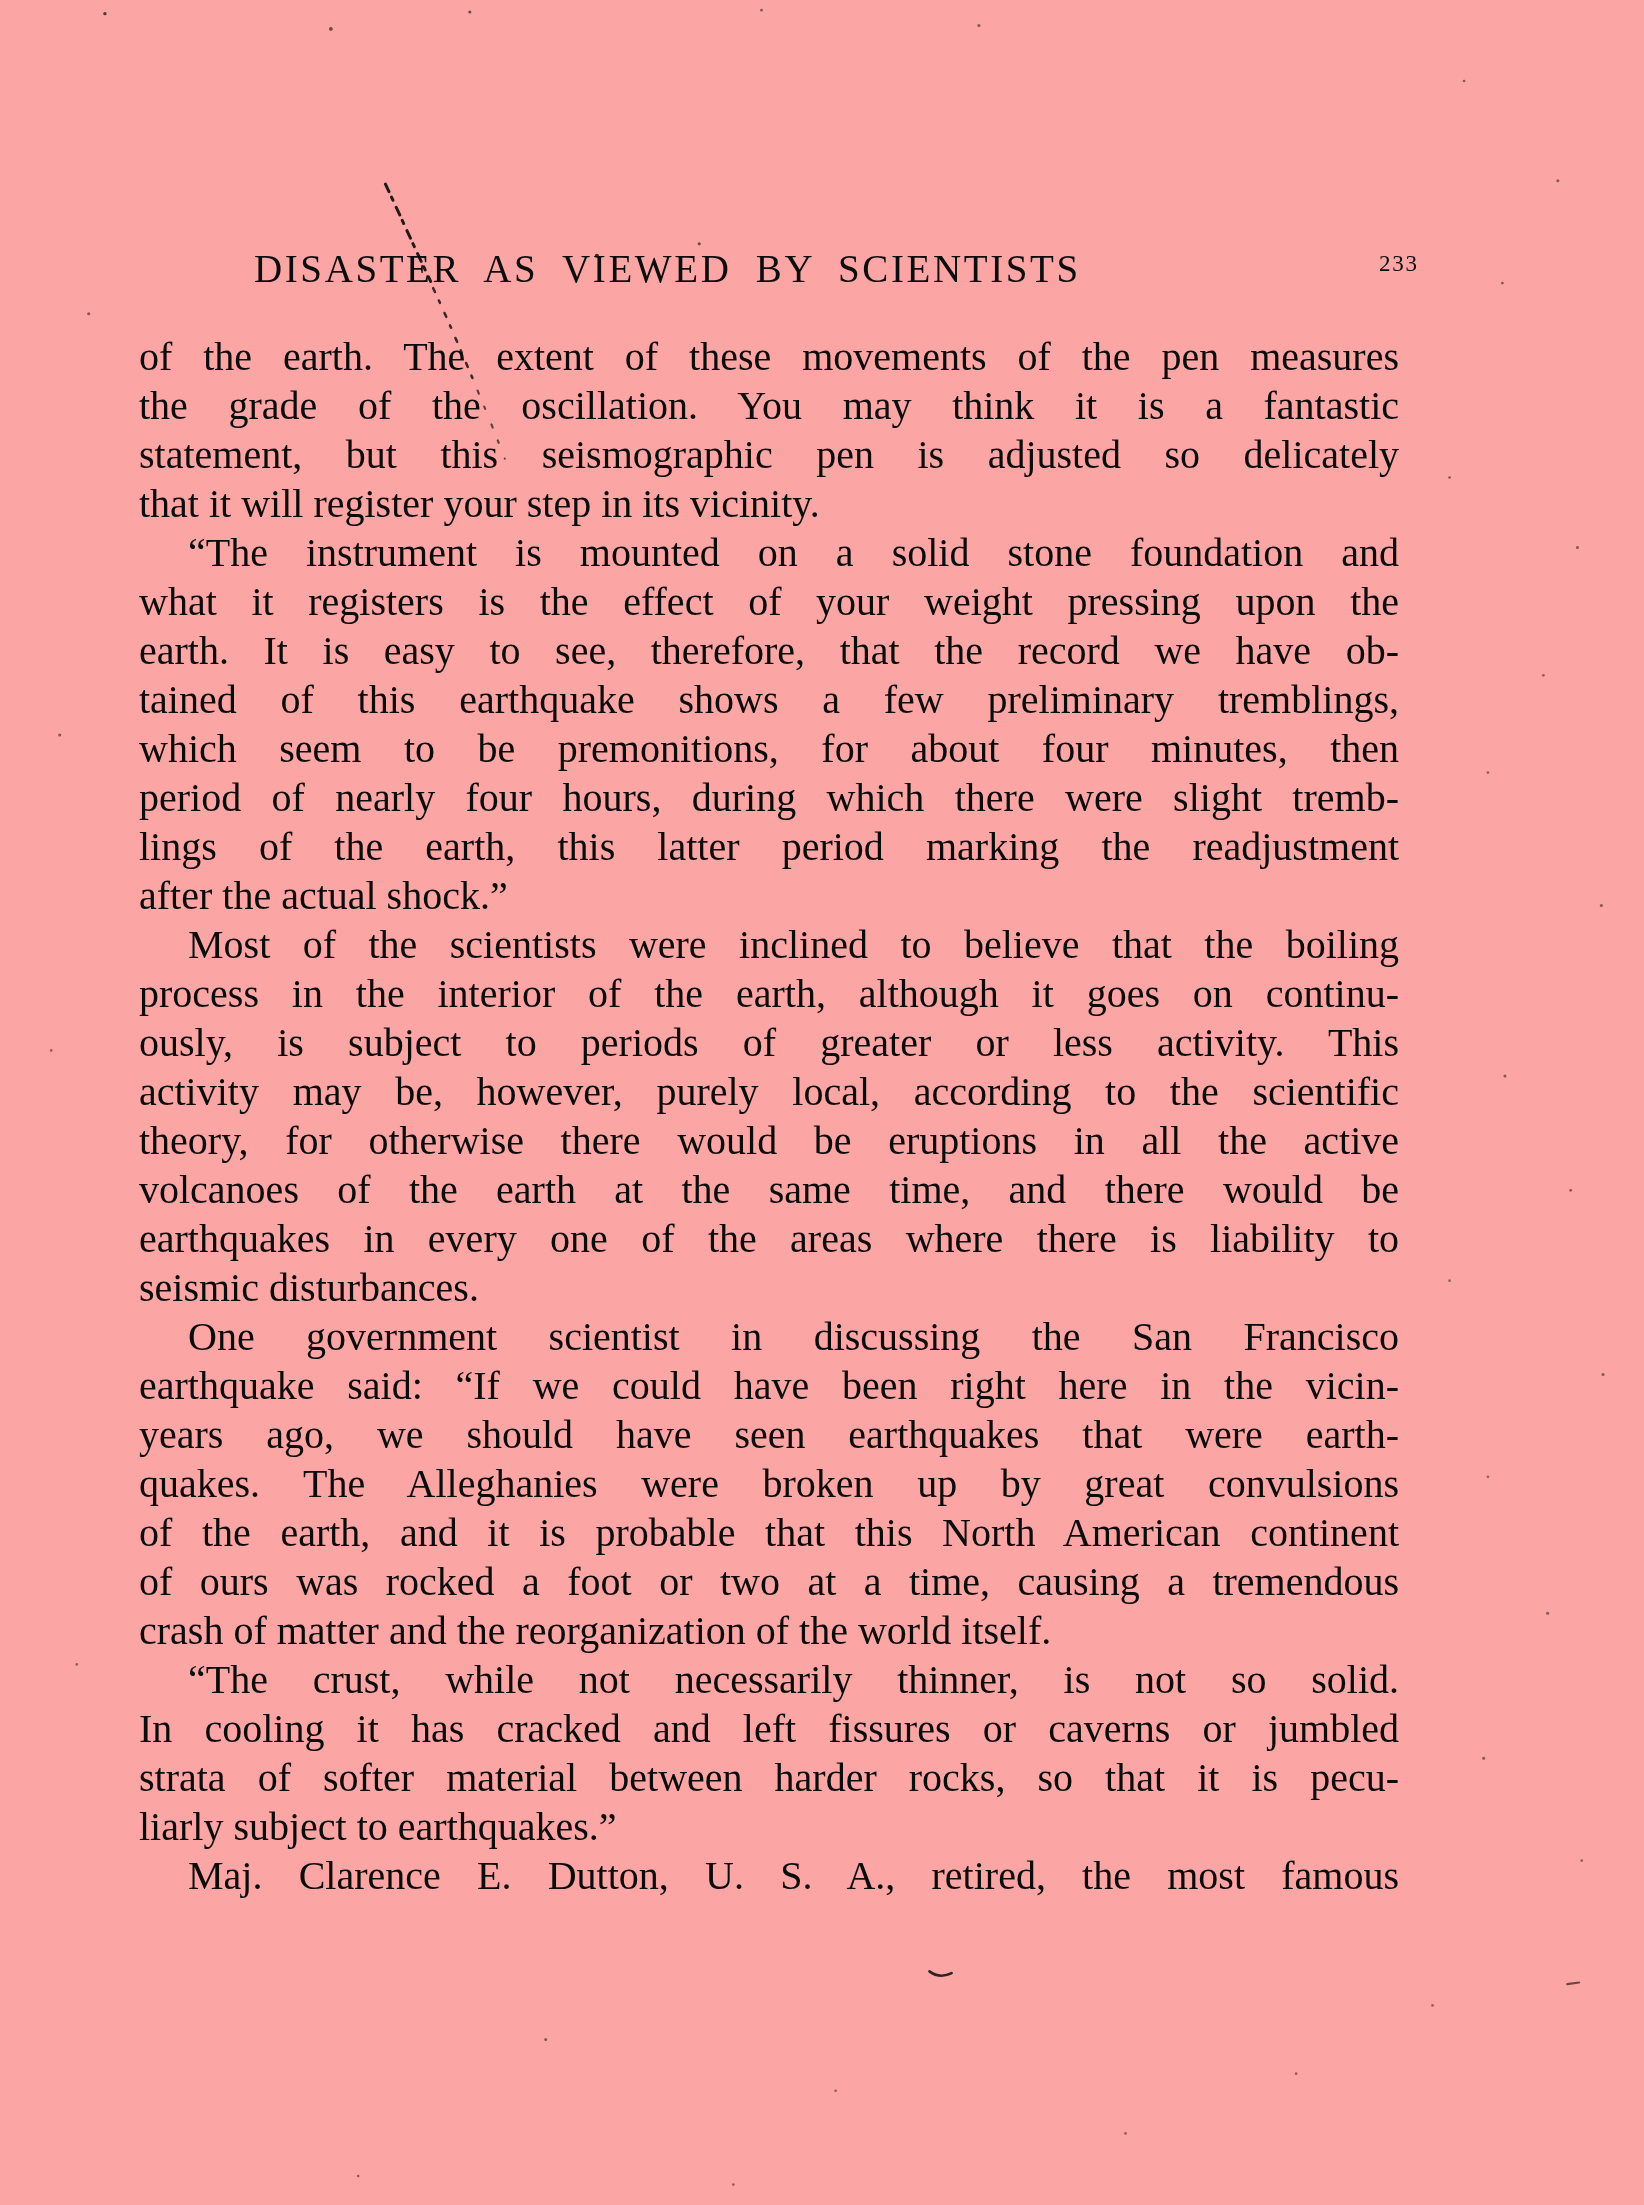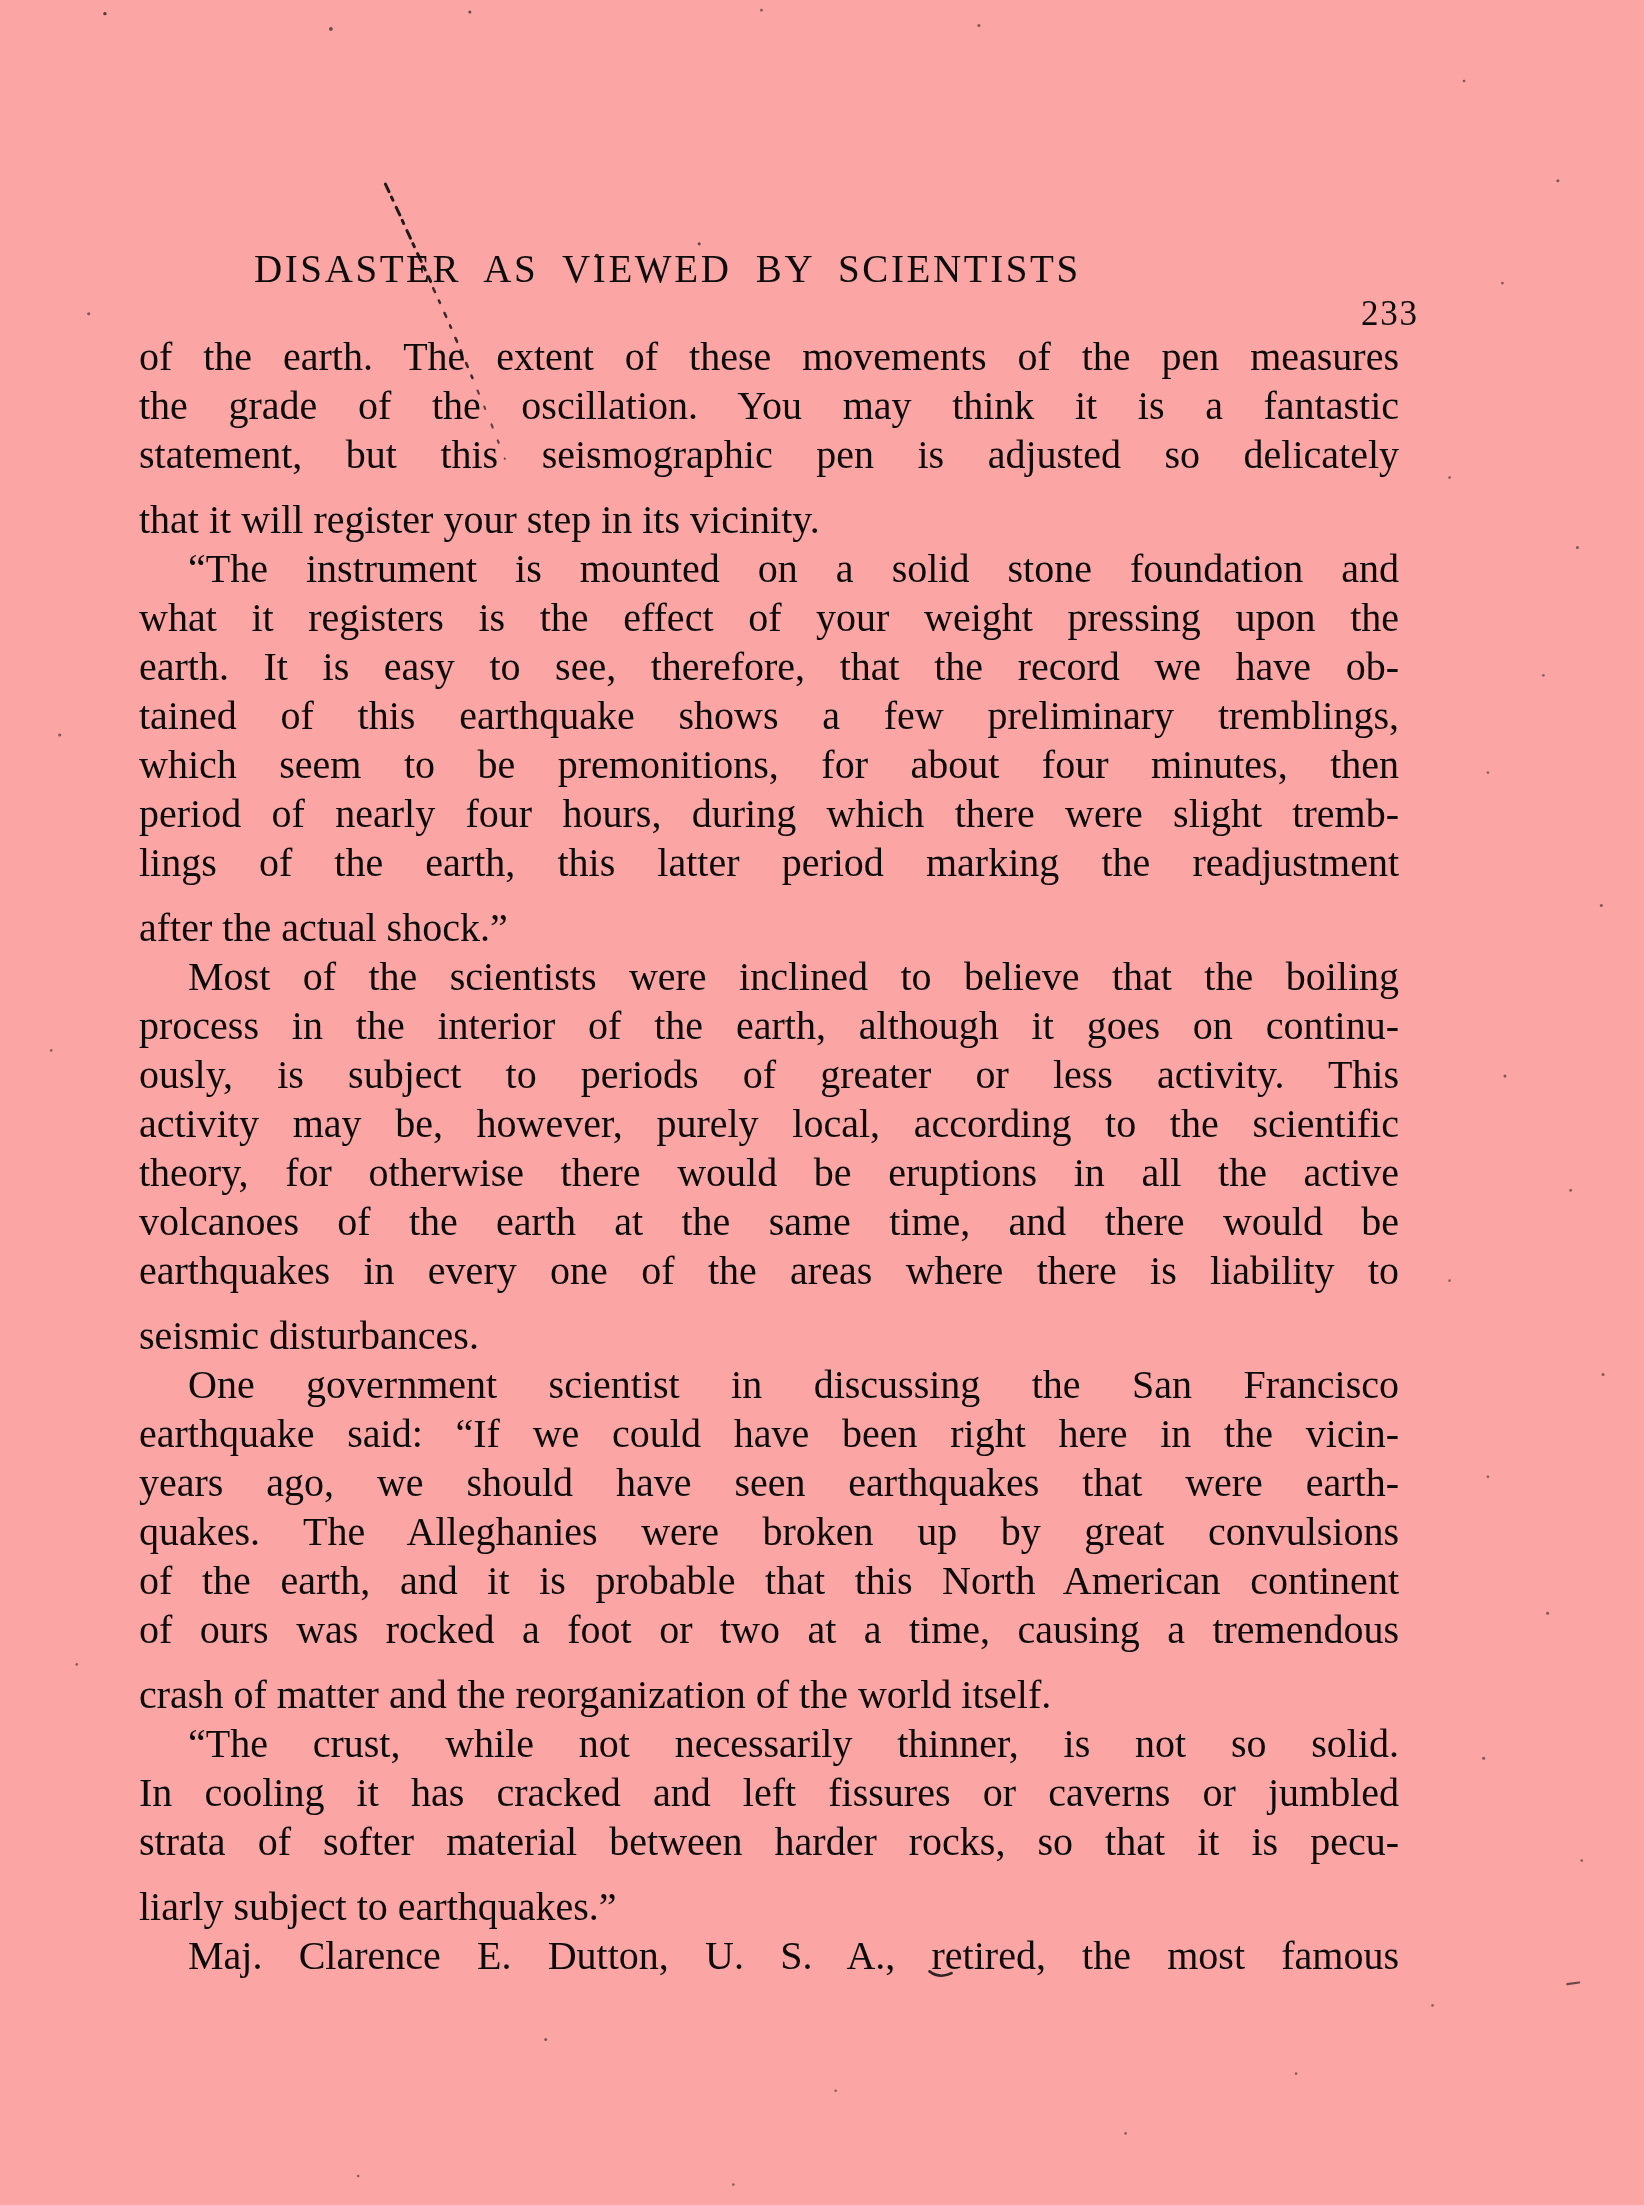--- a/index.html
+++ b/index.html
@@ -33,37 +33,36 @@
     top: 0;
     font-size: 39px;
     letter-spacing: 2.6px;
     word-spacing: 12px;
     color: #0d0d0d;
   }
   .running-head .folio {
     position: absolute;
     right: -19.6px;
     top: 5.1px;
-    font-size: 35px;
+    font-size: 23px;
     letter-spacing: 1.7px;
     color: #0d0d0d;
-    margin-top: 43px;
   }
   .text-block {
     margin-top: 37px;
   }
   .line {
     font-size: 40px;
     line-height: 49px;
     height: 49px;
     text-align: justify;
     text-align-last: justify;
     color: #0c0c0c;
   }
-  .line.short { text-align: left; text-align-last: left; margin-top: 16px; }
+  .line.short { text-align: left; text-align-last: left; }
   .line.indent { text-indent: 49px; }
   .artifacts {
     position: absolute;
     left: 0; top: 0;
     width: 1644px;
     height: 2205px;
     pointer-events: none;
   }
 </style>
 </head>

